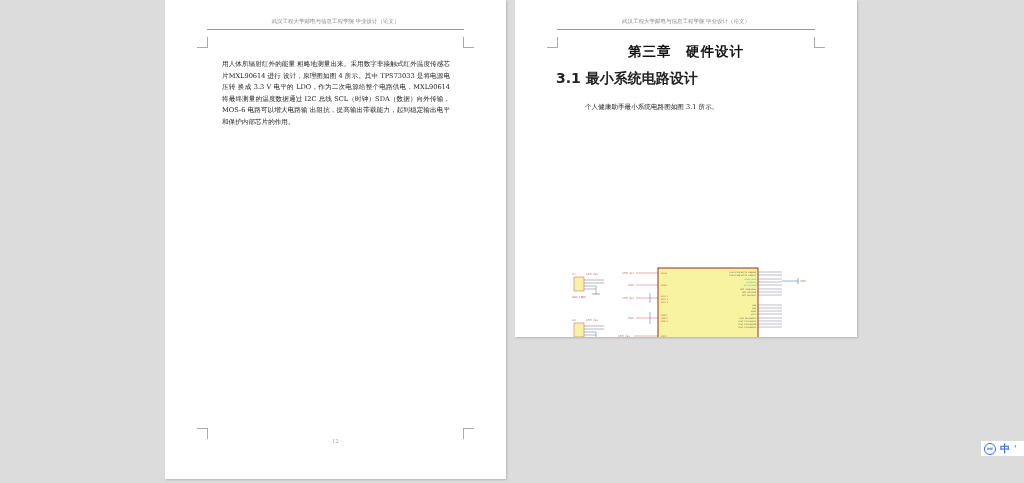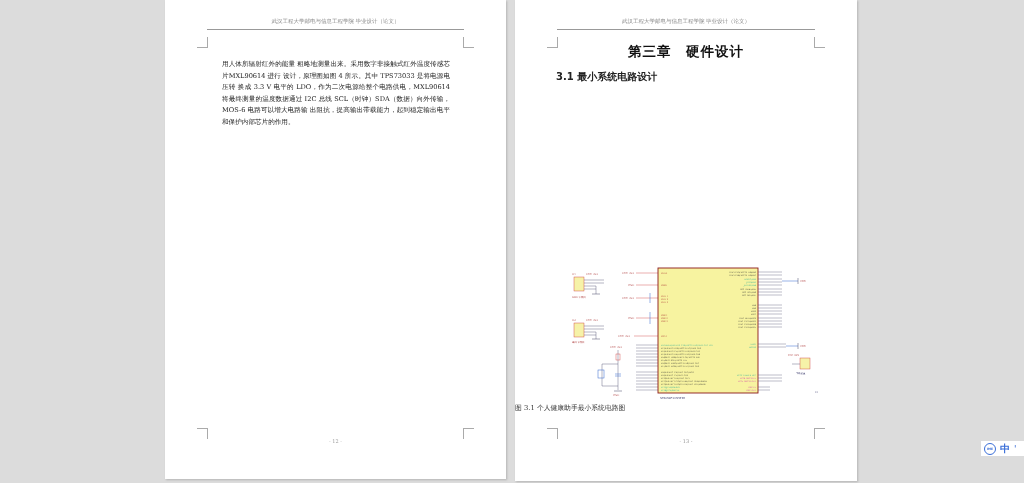--- a/index.html
+++ b/index.html
@@ -7,21 +7,21 @@
     width:1024px; height:483px; overflow:hidden; position:relative;
     background:#dcdcdc;
     font-family:"DejaVu Serif","Liberation Serif", serif;
   }
   .page {
     position:absolute; top:0; background:#ffffff;
     box-shadow: 1px 1px 2px rgba(0,0,0,0.18);
     overflow:hidden;
   }
   #page1 { left:165px; width:341px; height:479px; }
-  #page2 { left:515px; width:342px; height:481px; }
+  #page2 { left:515px; width:342px; height:337px; }
   .header-text {
     position:absolute; top:18px; left:0; right:0; text-align:center;
     font-size:5.5px; color:#888;
     font-family:"DejaVu Sans","Liberation Sans", sans-serif;
   }
   .header-rule {
     position:absolute; top:29px; left:42px; right:42px; height:0;
     border-top:0.8px solid #999;
   }
   .corner { position:absolute; width:10px; height:10px; border-color:#aaa; border-style:solid; border-width:0; }
@@ -37,21 +37,21 @@
   .body-text p { margin:16px; text-indent:13px; }
   .body-text p.noindent { text-indent:0; }
   .chapter-title {
     position:absolute; top:43px; left:0; right:0; text-align:center;
     font-size:13.5px; font-weight:bold; color:#111;
     font-family:"DejaVu Sans","Liberation Sans", sans-serif;
     letter-spacing:1px;
   }
   .section-title {
     position:absolute; top:70px; left:41px;
-    font-size:10px; font-weight:bold; color:#222;
+    font-size:14px; font-weight:bold; color:#222;
     font-family:"DejaVu Sans","Liberation Sans", sans-serif;
   }
   .page-num {
     position:absolute; top:438px; left:0; right:0; text-align:center;
     font-size:5px; color:#999;
   }
   .figure {
     position:absolute; left:45px; top:266px; width:270px; height:135px;
   }
   .fig-caption {
@@ -87,20 +87,21 @@
 </div>
 
 <div id="page2" class="page">
   <div class="header-text">武汉工程大学邮电与信息工程学院 毕业设计（论文）</div>
   <div class="header-rule"></div>
   <div class="corner c-tl" style="left:32px;top:37px;"></div>
   <div class="corner c-tr" style="right:32px;top:37px;"></div>
   <div class="chapter-title">第三章　硬件设计</div>
   <div class="section-title">3.1 最小系统电路设计</div>
   <div class="body-text" style="top:86px;">
+    <p>个人健康助手最小系统电路图如图 3.1 所示。</p>
   </div>
 
   <svg class="figure" viewBox="0 0 270 135">
 
     <g>
       <rect x="14" y="11" width="10" height="14" fill="#f6f2a8" stroke="#c33" stroke-width="0.4"></rect>
       <line x1="24" y1="14" x2="44" y2="14" stroke="#446" stroke-width="0.4"></line>
       <line x1="24" y1="17" x2="44" y2="17" stroke="#446" stroke-width="0.4"></line>
       <line x1="24" y1="20" x2="36" y2="20" stroke="#446" stroke-width="0.4"></line>
       <line x1="24" y1="23" x2="36" y2="23" stroke="#446" stroke-width="0.4"></line>

